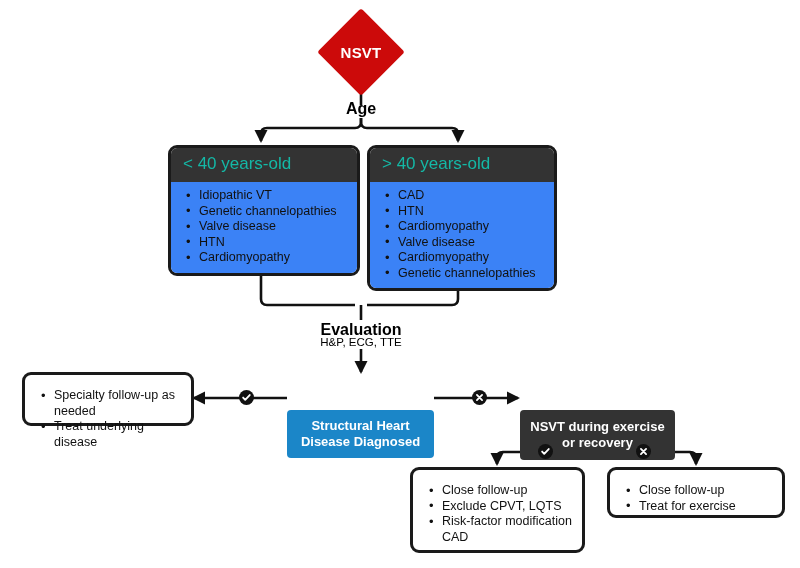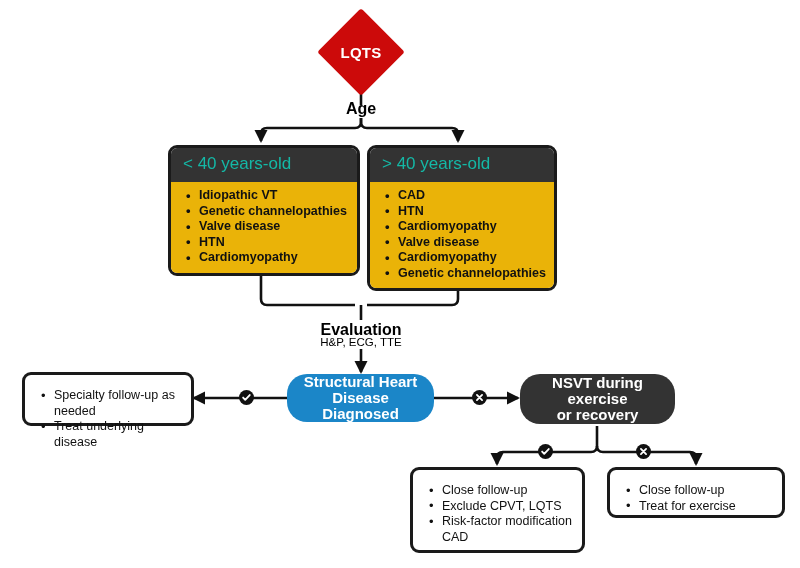--- a/index.html
+++ b/index.html
@@ -58,23 +58,22 @@
     overflow: hidden;
   }
   .hbox-head {
     background: #333333;
     color: #14b8a6;
     font-size: 17px;
     padding: 6px 12px 8px 12px;
     line-height: 1.2;
   }
   .hbox-body {
-    background: #eab308;
+    background: #3b82f6;
     padding: 6px 8px 7px 8px;
-    font-weight: bold;
   }
   ul.bul {
     margin: 0;
     padding: 0 0 0 18px;
     list-style: none;
   }
   ul.bul li {
     position: relative;
     font-size: 12.5px;
     line-height: 15.5px;
@@ -96,31 +95,32 @@
     border: 3px solid #1a1a1a;
     border-radius: 9px;
     background: #ffffff;
     box-sizing: border-box;
     padding: 13px 9px 7px 9px;
   }
 
   
   .sbox {
     position: absolute;
-    border-radius: 20px;
+    border-radius: 4px;
     box-sizing: border-box;
     display: flex;
     align-items: center;
     justify-content: center;
     text-align: center;
     color: #ffffff;
     font-weight: bold;
-    font-size: 15px;
+    font-size: 13px;
     line-height: 16px;
     padding: 4px 8px;
+    margin-top: 36px;
   }
   .sbox.blue { background: #1b86c8; }
   .sbox.dark { background: #333333; }
 
   
   .edge-label {
     position: absolute;
     font-size: 11.5px;
     color: #000000;
     text-align: center;
@@ -167,21 +167,21 @@
     <path d="M 434 398 L 518 398" marker-end="url(#arrow)"></path>
 
     <path d="M 597 426 L 597 446"></path>
     <path d="M 597 446 Q 597 452 591 452 L 503 452 Q 497 452 497 458 L 497 464" marker-end="url(#arrow)"></path>
     <path d="M 597 446 Q 597 452 603 452 L 690 452 Q 696 452 696 458 L 696 464" marker-end="url(#arrow)"></path>
   </g>
 </svg>
 
 <div class="diamond-wrap">
   <div class="diamond-shape"></div>
-  <div class="diamond-label">LQTS</div>
+  <div class="diamond-label">NSVT</div>
 </div>
 
 <div class="edge-label bold" style="left:336px; top:100px; width:50px;">Age</div>
 
 <div class="hbox" style="left:168px; top:145px; width:186px;">
   <div class="hbox-head">&lt; 40 years-old</div>
   <div class="hbox-body">
     <ul class="bul">
       <li>Idiopathic VT</li>
       <li>Genetic channelopathies</li>

